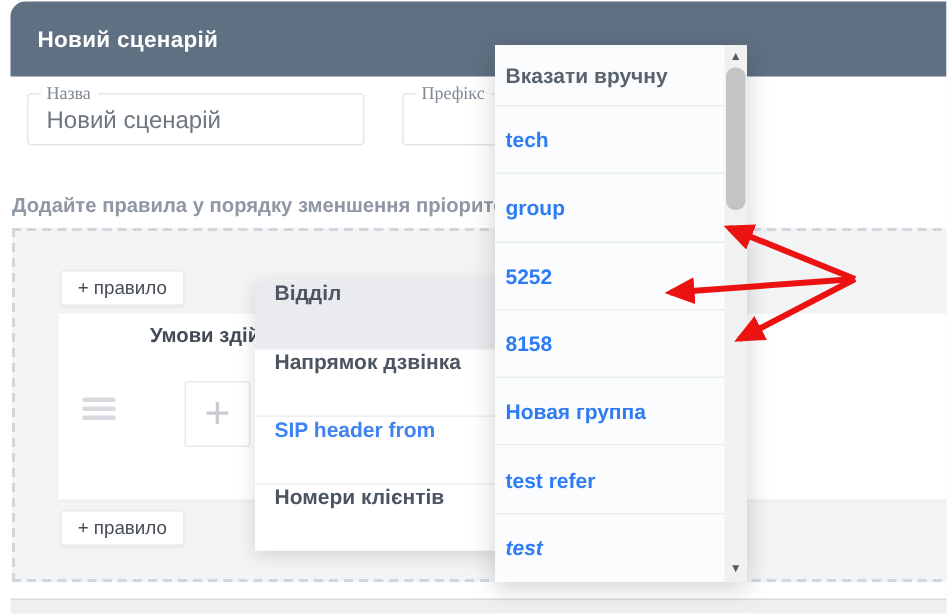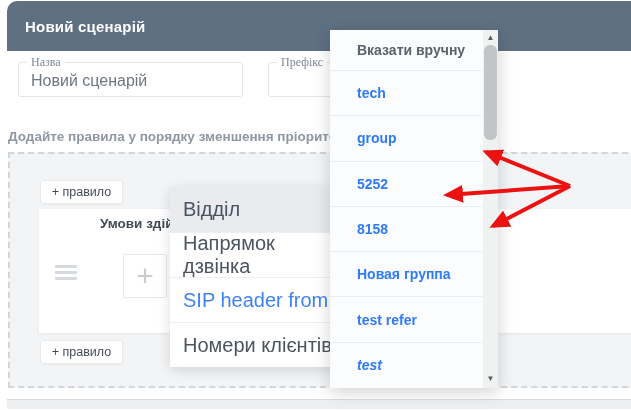--- a/index.html
+++ b/index.html
@@ -86,39 +86,39 @@
   }
 
   
   .context-menu {
     left: 170px; top: 187px; width: 163px;
     background: #ffffff;
     box-shadow: 0 3px 12px rgba(0,0,0,.14);
     z-index: 10;
   }
   .cm-item {
-    height: 45px; display: flex; align-items: center;
-    padding-left: 13px; font-size: 20px; color: #4b5461;
-    border-top: 1px solid #eceef0; cursor: pointer; background: #fff;
+    height: 45px; display: flex; 
+    padding-left: 13px; font-size: 14px; color: #4b5461;
+    border-top: 1px solid #eceef0; cursor: pointer; background: #fff; font-weight: bold;
   }
   .cm-item:first-child { border-top: none; }
   .cm-item.highlighted { background: #e9ebee; }
   .cm-item.link-blue { color: #3f82f2; }
 
   
   .dropdown-panel {
     left: 330px; top: 30px; width: 168px; height: 358px;
     background: #fbfcfd;
     box-shadow: 0 4px 16px rgba(0,0,0,.18);
     z-index: 20;
   }
   .dd-items { position: absolute; left: 0; top: 0; right: 15px; bottom: 0; }
   .dd-item {
     height: 45.3px; display: flex; align-items: center;
-    padding-left: 27px; font-size: 14px; font-weight: bold;
+    padding-left: 7px; font-size: 14px; font-weight: bold;
     color: #2e7bf6; border-bottom: 1px solid #e9edf0;
     cursor: pointer; background: #fbfcfd;
   }
   .dd-item:first-child { height: 41px; color: #59636e; }
   .dd-item:last-child { border-bottom: none; font-style: italic; }
 
   
   .dd-scrollbar {
     position: absolute; right: 0; top: 0; width: 15px; height: 100%;
     background: #f0f1f1;

